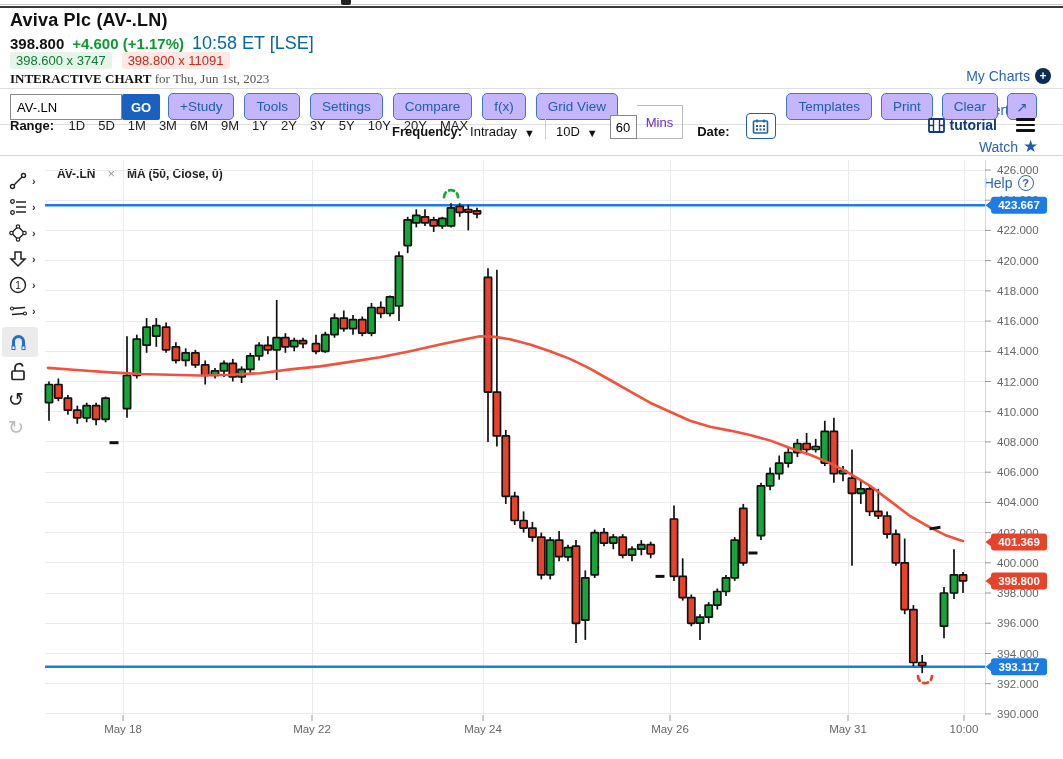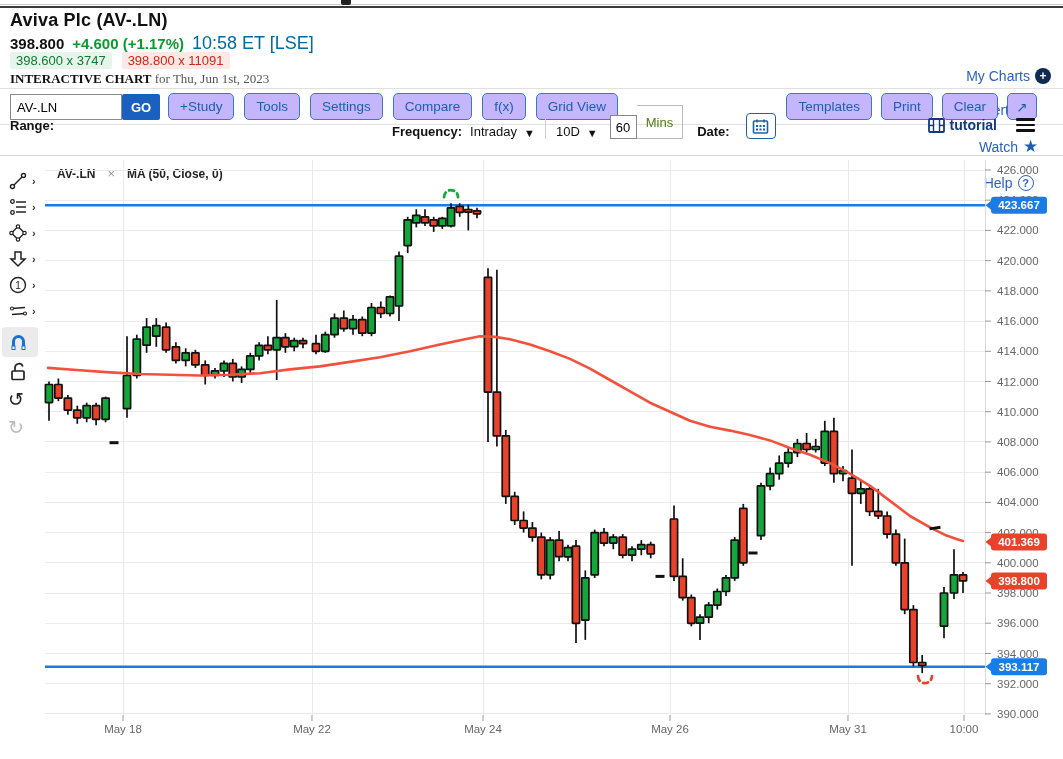--- a/index.html
+++ b/index.html
@@ -41,21 +41,21 @@
   .tb-right{right:26px;top:93px;display:flex;gap:9px;}
   .tb-btn{height:27px;border:1px solid #3d79c2;color:#1d5fae;background:#c4b5fd;border-radius:5px;
     font-size:13.5px;padding:0 11px;cursor:pointer;font-family:"Liberation Sans",sans-serif;display:flex;align-items:center;}
   .rb{top:111px;height:28px;display:flex;align-items:center;}
   .range-wrap{left:10px;display:flex;gap:0;align-items:center;}
   .rb-label{font-weight:bold;font-size:13px;margin-right:8px;}
   .range-item{font-size:13px;color:#222;padding:0 6.5px;cursor:pointer;}
   .freq-wrap{left:392px;display:flex;align-items:flex-end;}
   .vsep{width:1px;height:20px;background:#ccc;margin:0 10px;}
   .mini-input{width:27px;height:24px;border:1px solid #888;font-size:13px;padding:0 5px;font-family:"Liberation Sans",sans-serif;}
-  .mins-box{height:24px;border:1px solid #bbb;border-left:none;font-size:13px;color:#4d7c0f;display:flex;
+  .mins-box{height:24px;border:1px solid #bbb;border-left:none;font-size:13px;color:#6d28d9;display:flex;
     align-items:center;padding:16px 9px;}
   .date-btn{width:30px;height:26px;border:1.5px solid #1d5fae;border-radius:4px;background:#fff;
     display:flex;align-items:center;justify-content:center;cursor:pointer;margin-left:8px;}
   .tut-wrap{right:28px;display:flex;align-items:center;gap:5px;}
   .tut-label{font-size:14px;font-weight:bold;color:#123a7a;cursor:pointer;text-align:right;}
   .burger{width:19px;height:14px;display:flex;flex-direction:column;justify-content:space-between;cursor:pointer;margin-left:14px;}
   .burger div{height:2.6px;background:#111;border-radius:1px;}
   .legend{left:57px;top:166px;display:flex;align-items:center;gap:12px;font-size:12px;font-weight:bold;color:#222;}
   .legend .x{color:#999;font-weight:normal;font-size:13px;cursor:pointer;}
   .sidebar{left:0;top:168px;width:45px;display:flex;flex-direction:column;align-items:flex-start;}
@@ -129,20 +129,35 @@
       <button class="tb-btn">Print</button>
       <button class="tb-btn">Clear</button>
       <button class="tb-btn" style="width:30px;justify-content:center;padding:0;">
         <span>↗</span>
       </button>
     </div>
   <div class="abs div2"></div>
 
   <div class="abs rb range-wrap">
     <span class="rb-label">Range:</span>
+    <span id="range-items" style="display:flex;">
+        <span class="range-item">1D</span>
+        <span class="range-item">5D</span>
+        <span class="range-item">1M</span>
+        <span class="range-item">3M</span>
+        <span class="range-item">6M</span>
+        <span class="range-item">9M</span>
+        <span class="range-item">1Y</span>
+        <span class="range-item">2Y</span>
+        <span class="range-item">3Y</span>
+        <span class="range-item">5Y</span>
+        <span class="range-item">10Y</span>
+        <span class="range-item">20Y</span>
+        <span class="range-item">MAX</span>
+      </span>
   </div>
   <div class="abs rb freq-wrap">
     <span class="rb-label">Frequency:</span>
     <span style="font-size:13px;">Intraday</span>
     <span class="chev" style="margin-left:7px;">▼</span>
     <span class="vsep"></span>
     <span style="font-size:13px;">10D</span>
     <span class="chev" style="margin-left:7px;margin-right:12px;">▼</span>
     <input class="mini-input" value="60" style="">
     <span class="mins-box">Mins</span>

